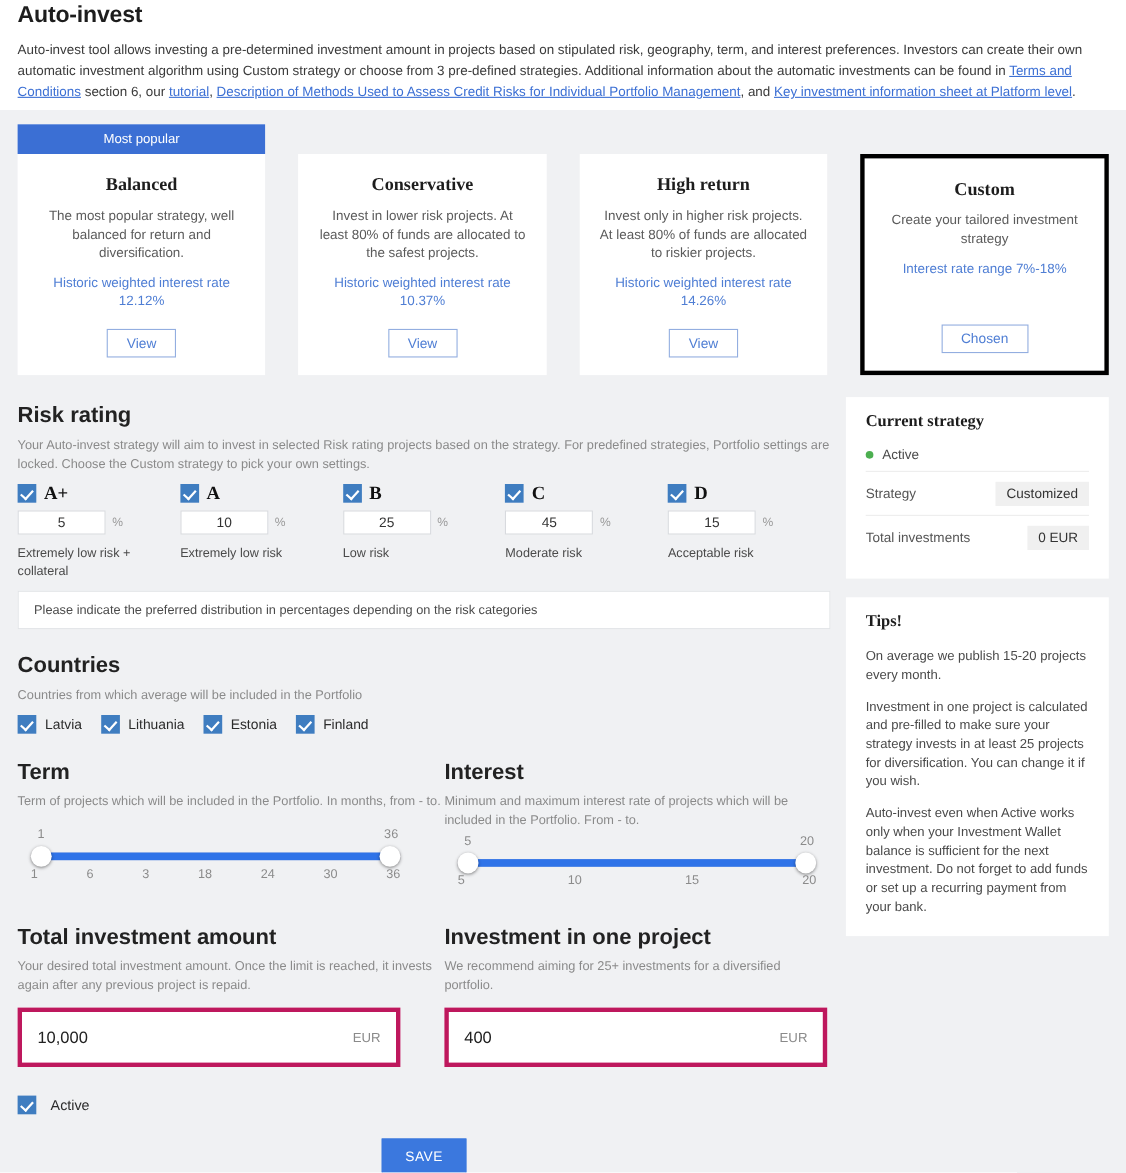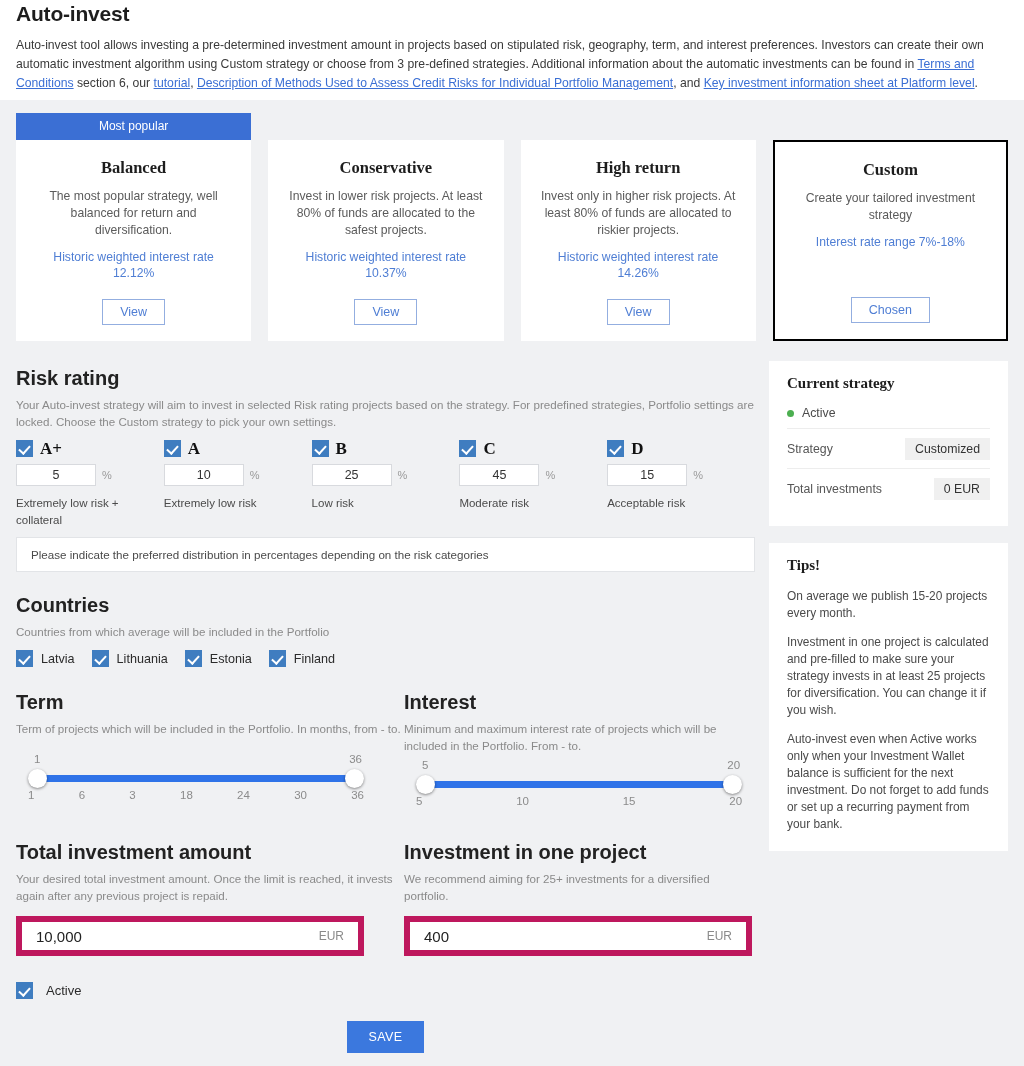--- a/index.html
+++ b/index.html
@@ -32,36 +32,36 @@
     font-size: 12.2px;
     line-height: 19px;
     color: #3a3a3a;
     margin-top: 8px;
   }
   .intro a { color:#3b6fd4; text-decoration: underline; }
 
   
   .cards {
     display: flex;
-    gap: 17px;
+    gap: 30px;
     padding: 13px 16px 12px 16px;
     background: #f0f1f3;
   }
   .card {
     width: 236px;
     background:#ffffff;
     display:flex;
     flex-direction:column;
     align-items:stretch;
     position:relative;
     min-height: 196px;
   }
   .card.offset { margin-top: 27px; }
   .card.chosen {
-    border: 2px solid #000000;
+    border: 4px solid #000000;
     margin-top: 27px;
   }
   .badge {
     background:#3b6fd4;
     color:#ffffff;
     font-size: 12px;
     text-align:center;
     padding: 6px 0 7px 0;
     line-height: 14px;
   }
@@ -218,23 +218,23 @@
     display:flex; justify-content:space-between;
   }
   .tick { font-size:11.5px; color:#8b8b8b; }
 
   
   .amount-cols { display:flex; margin-top:18px; }
   .amount-col { width:398px; }
   .amount-col.second { width:360px; }
   .amount-input-wrap {
     margin-top:12px;
-    height:40px;
-    background:#ffffff;
-    border:6px solid #be185d;
+    height:54px;
+    background:#ffffff;
+    border:4px solid #be185d;
     display:flex; align-items:center;
     padding: 0 14px;
     width: 348px;
   }
   .amount-value {
     font-size:15px;
     color:#222;
     flex:1;
   }
   .amount-cur { font-size:12px; color:#8a8a8a; }

